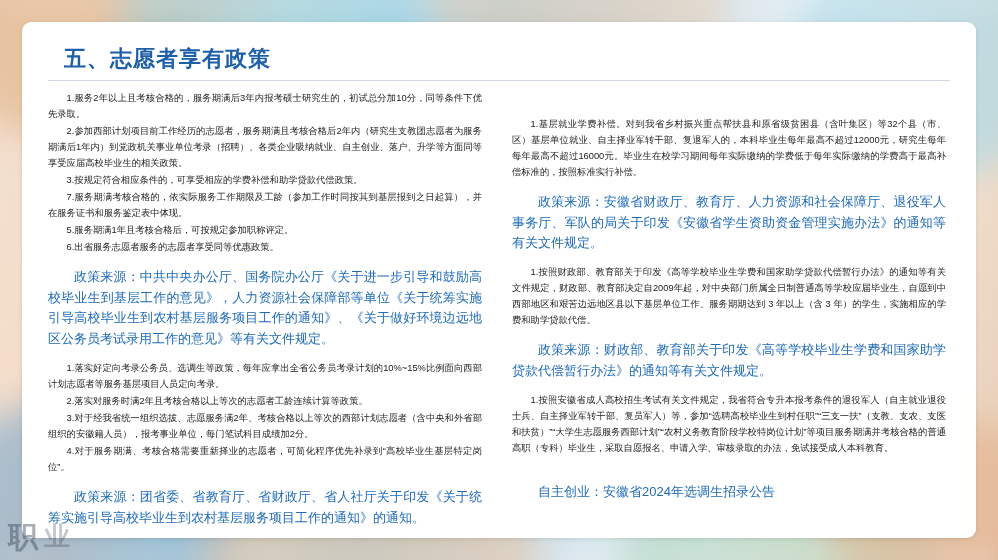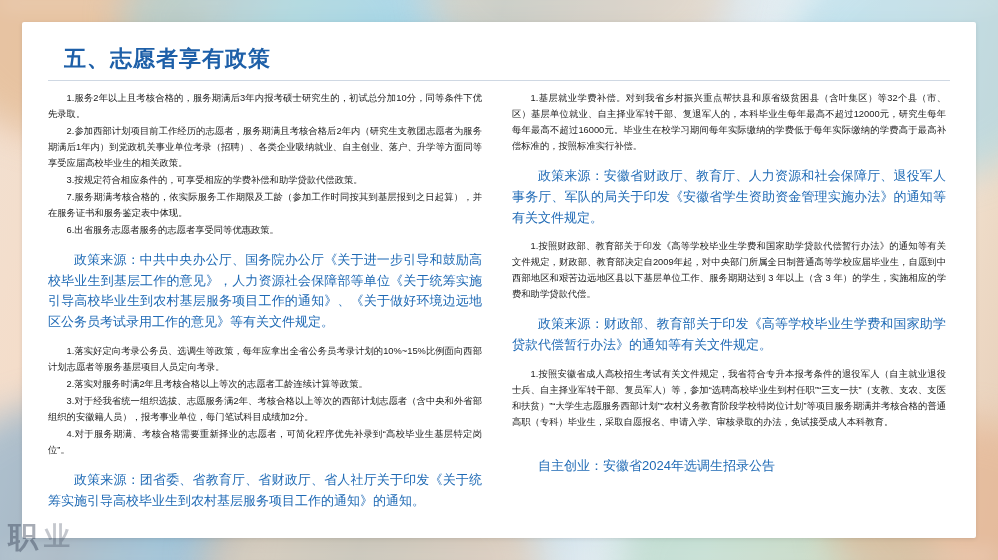--- a/index.html
+++ b/index.html
@@ -54,21 +54,21 @@
   .bc2 { left: 44px; bottom: 6px; font-size: 26px; color: rgba(60,70,90,0.3); }
 
   
   #card {
     position: absolute;
     left: 22px;
     top: 22px;
     width: 954px;
     height: 516px;
     background: #ffffff;
-    border-radius: 2px;
+    border-radius: 9px;
     box-shadow: 0 1px 4px rgba(0,0,0,0.10);
     padding: 16px 26px 10px 26px;
   }
 
   #title {
     color: #1d5fa8;
     font-size: 22px;
     font-weight: bold;
     letter-spacing: 1px;
     margin: 6px 0 2px 16px;
@@ -76,21 +76,21 @@
   }
   #title-rule {
     margin: 6px 0 10px 0;
     height: 1px;
     background: #cfd8e3;
   }
 
   #columns {
     display: flex;
     gap: 30px;
-    align-items: flex-start;
+    align-items: center;
   }
   .col { width: 434px; }
 
   .para {
     font-size: 9.3px;
     line-height: 1.72;
     color: #1b1b1b;
     text-align: justify;
     text-indent: 2em;
     margin: 0 0 1px 0;
@@ -128,20 +128,21 @@
   <div id="title">五、志愿者享有政策</div>
   <div id="title-rule"></div>
 
   <div id="columns">
 
     <div class="col">
       <p class="para">1.服务2年以上且考核合格的，服务期满后3年内报考硕士研究生的，初试总分加10分，同等条件下优先录取。</p>
       <p class="para">2.参加西部计划项目前工作经历的志愿者，服务期满且考核合格后2年内（研究生支教团志愿者为服务期满后1年内）到党政机关事业单位考录（招聘）、各类企业吸纳就业、自主创业、落户、升学等方面同等享受应届高校毕业生的相关政策。</p>
       <p class="para">3.按规定符合相应条件的，可享受相应的学费补偿和助学贷款代偿政策。</p>
       <p class="para">7.服务期满考核合格的，依实际服务工作期限及工龄（参加工作时同按其到基层报到之日起算），并在服务证书和服务鉴定表中体现。</p>
+      <p class="para">5.服务期满1年且考核合格后，可按规定参加职称评定。</p>
       <p class="para">6.出省服务志愿者服务的志愿者享受同等优惠政策。</p>
 
       <div class="gap"></div>
       <p class="source">政策来源：中共中央办公厅、国务院办公厅《关于进一步引导和鼓励高校毕业生到基层工作的意见》，人力资源社会保障部等单位《关于统筹实施引导高校毕业生到农村基层服务项目工作的通知》、《关于做好环境边远地区公务员考试录用工作的意见》等有关文件规定。</p>
 
       <div class="gap"></div>
       <p class="para">1.落实好定向考录公务员、选调生等政策，每年应拿出全省公务员考录计划的10%~15%比例面向西部计划志愿者等服务基层项目人员定向考录。</p>
       <p class="para">2.落实对服务时满2年且考核合格以上等次的志愿者工龄连续计算等政策。</p>
       <p class="para">3.对于经我省统一组织选拔、志愿服务满2年、考核合格以上等次的西部计划志愿者（含中央和外省部组织的安徽籍人员），报考事业单位，每门笔试科目成绩加2分。</p>
       <p class="para">4.对于服务期满、考核合格需要重新择业的志愿者，可简化程序优先补录到“高校毕业生基层特定岗位”。</p>

